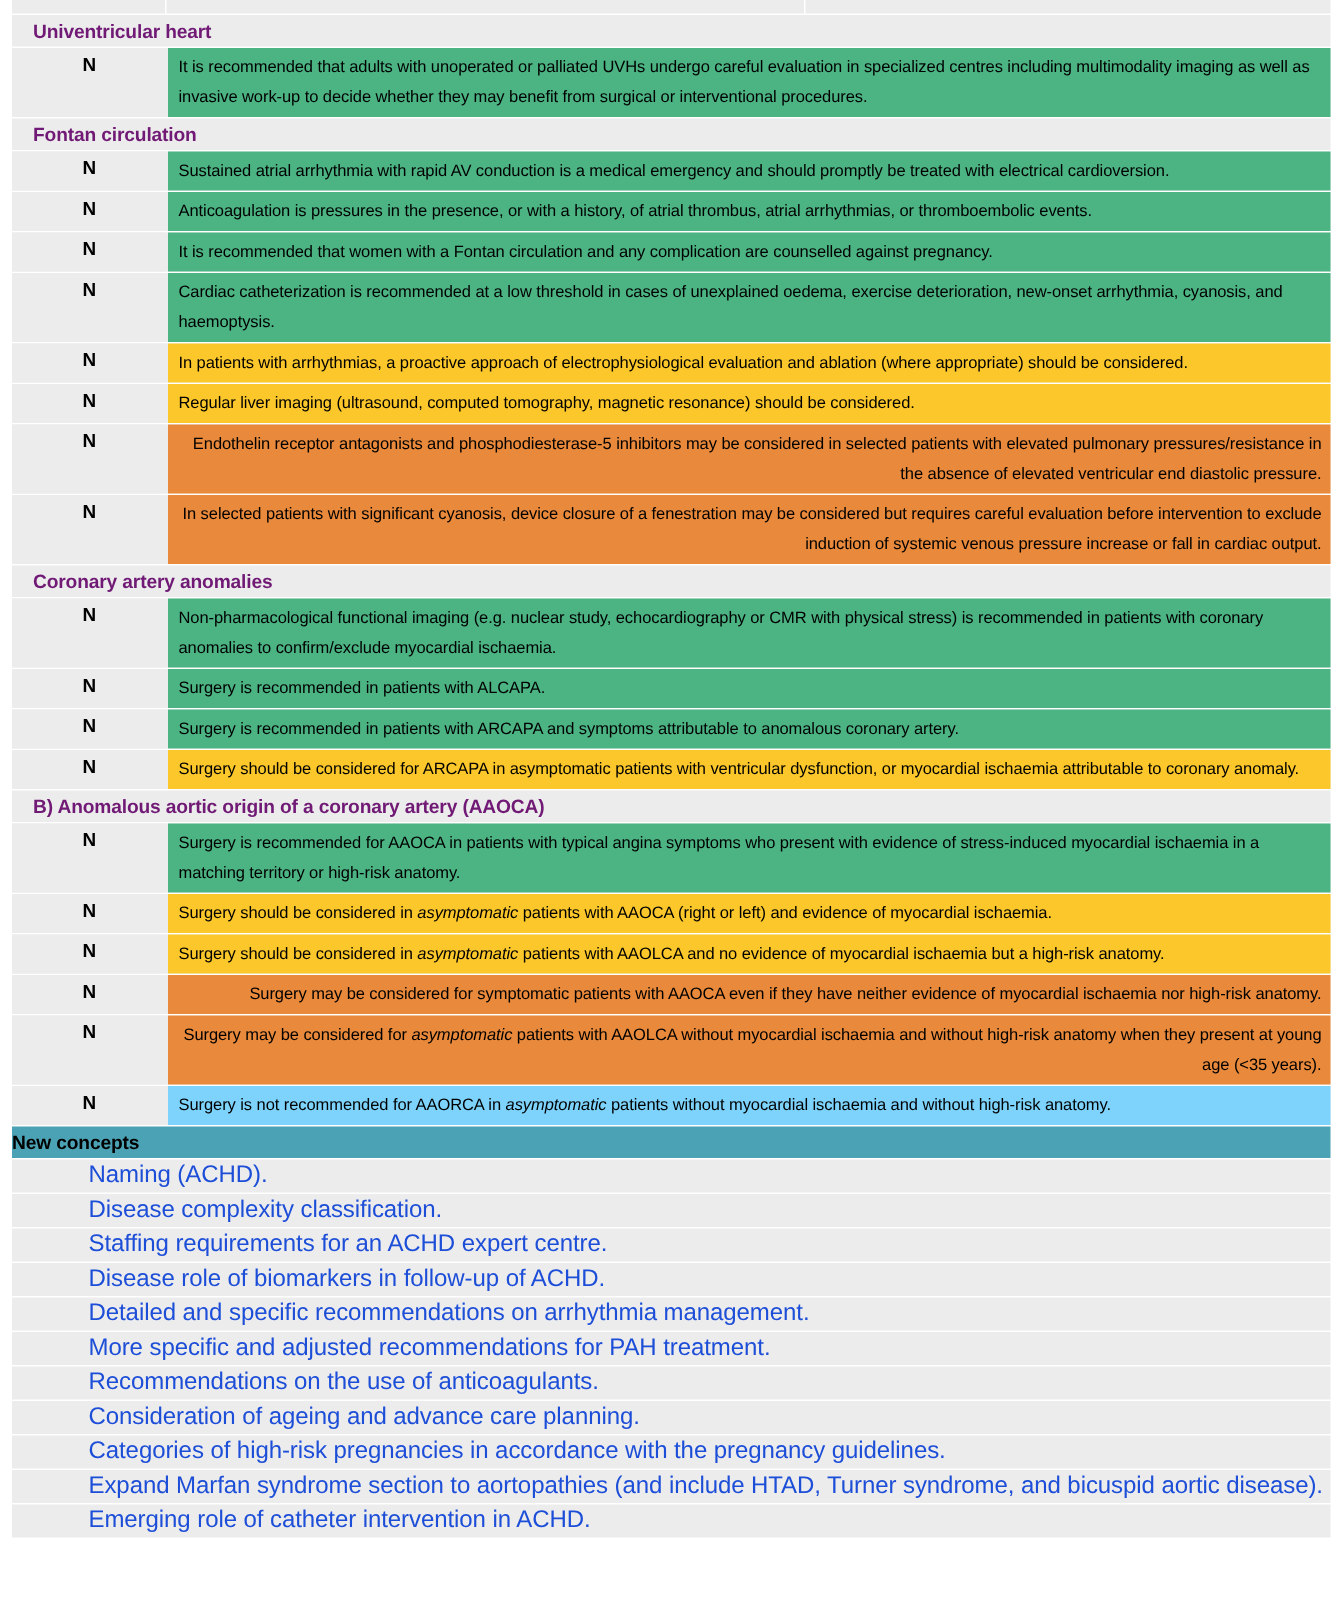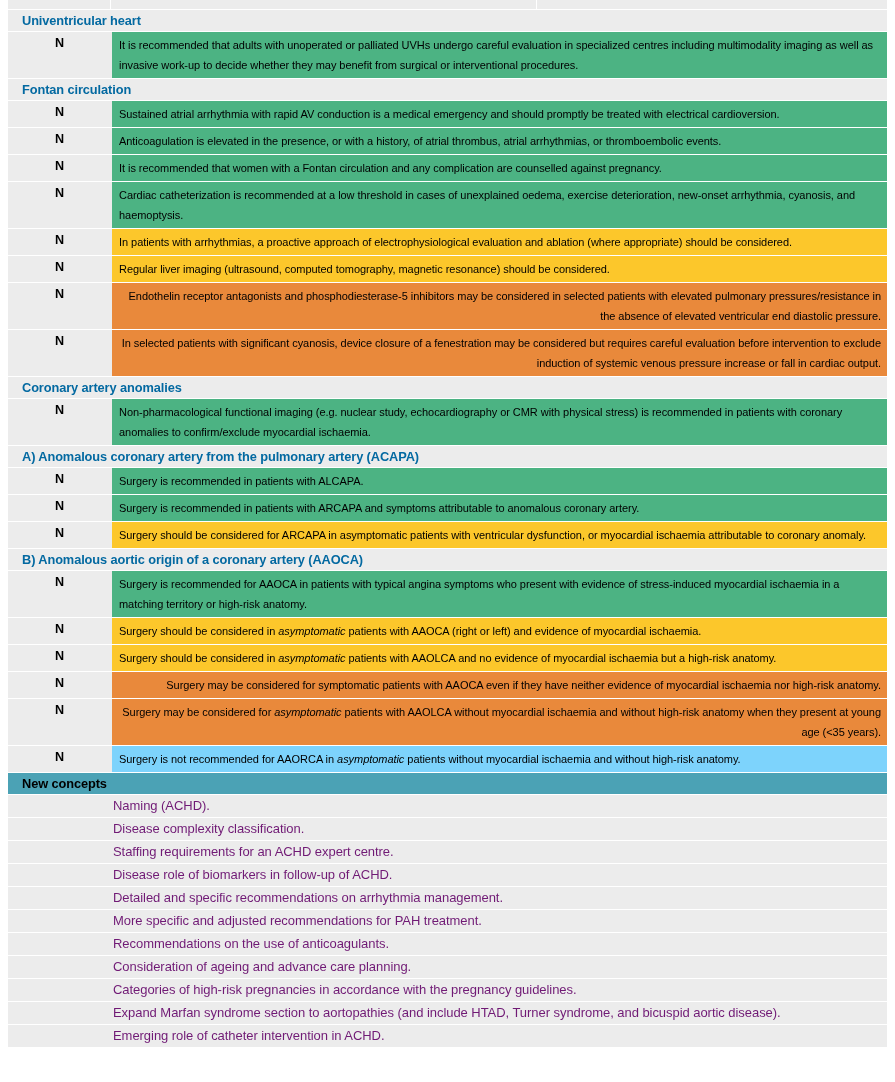--- a/index.html
+++ b/index.html
@@ -37,21 +37,21 @@
   .sliver-b { width: 425px; margin-left: 1px; }
   .sliver-c { flex: 1; margin-left: 1px; }
 
   
   .section-header {
     background: #ececec;
     height: 21px;
     line-height: 21px;
     font-size: 12.8px;
     font-weight: bold;
-    color: #0369a1;
+    color: #701a75;
     padding-left: 14px;
     box-sizing: border-box;
     letter-spacing: -0.1px;
     margin-bottom: 1px;
     white-space: nowrap;
     overflow: hidden;
   }
 
   
   .rec-row {
@@ -92,33 +92,33 @@
   .c-red    { background: #7dd3fc; }
 
   
   .nc-header {
     background: #4ba2b5;
     height: 21px;
     line-height: 21px;
     font-size: 12.8px;
     font-weight: bold;
     color: #000000;
-    padding-left: 14px;
+    padding-left: 0;
     box-sizing: border-box;
     margin-bottom: 1px;
     letter-spacing: -0.1px;
   }
   .nc-row {
     background: #ececec;
     height: 22px;
     line-height: 22px;
     margin-bottom: 1px;
-    font-size: 13px;
-    color: #701a75;
-    padding-left: 105px;
+    font-size: 16px;
+    color: #1d4ed8;
+    padding-left: 51px;
     box-sizing: border-box;
     letter-spacing: -0.05px;
     white-space: nowrap;
     overflow: hidden;
   }
 </style>
 </head>
 <body>
 
 <div class="table-root">
@@ -135,21 +135,21 @@
         <div class="rec-flag">N</div>
         <div class="rec-text c-green">It is recommended that adults with unoperated or palliated UVHs undergo careful evaluation in specialized centres including multimodality imaging as well as invasive work-up to decide whether they may benefit from surgical or interventional procedures.</div>
       </div>
       <div class="section-header">Fontan circulation</div>
       <div class="rec-row">
         <div class="rec-flag">N</div>
         <div class="rec-text c-green">Sustained atrial arrhythmia with rapid AV conduction is a medical emergency and should promptly be treated with electrical cardioversion.</div>
       </div>
       <div class="rec-row">
         <div class="rec-flag">N</div>
-        <div class="rec-text c-green">Anticoagulation is elevated in the presence, or with a history, of atrial thrombus, atrial arrhythmias, or thromboembolic events.</div>
+        <div class="rec-text c-green">Anticoagulation is pressures in the presence, or with a history, of atrial thrombus, atrial arrhythmias, or thromboembolic events.</div>
       </div>
       <div class="rec-row">
         <div class="rec-flag">N</div>
         <div class="rec-text c-green">It is recommended that women with a Fontan circulation and any complication are counselled against pregnancy.</div>
       </div>
       <div class="rec-row">
         <div class="rec-flag">N</div>
         <div class="rec-text c-green">Cardiac catheterization is recommended at a low threshold in cases of unexplained oedema, exercise deterioration, new-onset arrhythmia, cyanosis, and haemoptysis.</div>
       </div>
       <div class="rec-row">
@@ -166,21 +166,20 @@
       </div>
       <div class="rec-row">
         <div class="rec-flag">N</div>
         <div class="rec-text c-orange">In selected patients with significant cyanosis, device closure of a fenestration may be considered but requires careful evaluation before intervention to exclude induction of systemic venous pressure increase or fall in cardiac output.</div>
       </div>
       <div class="section-header">Coronary artery anomalies</div>
       <div class="rec-row">
         <div class="rec-flag">N</div>
         <div class="rec-text c-green">Non-pharmacological functional imaging (e.g. nuclear study, echocardiography or CMR with physical stress) is recommended in patients with coronary anomalies to confirm/exclude myocardial ischaemia.</div>
       </div>
-      <div class="section-header">A) Anomalous coronary artery from the pulmonary artery (ACAPA)</div>
       <div class="rec-row">
         <div class="rec-flag">N</div>
         <div class="rec-text c-green">Surgery is recommended in patients with ALCAPA.</div>
       </div>
       <div class="rec-row">
         <div class="rec-flag">N</div>
         <div class="rec-text c-green">Surgery is recommended in patients with ARCAPA and symptoms attributable to anomalous coronary artery.</div>
       </div>
       <div class="rec-row">
         <div class="rec-flag">N</div>

